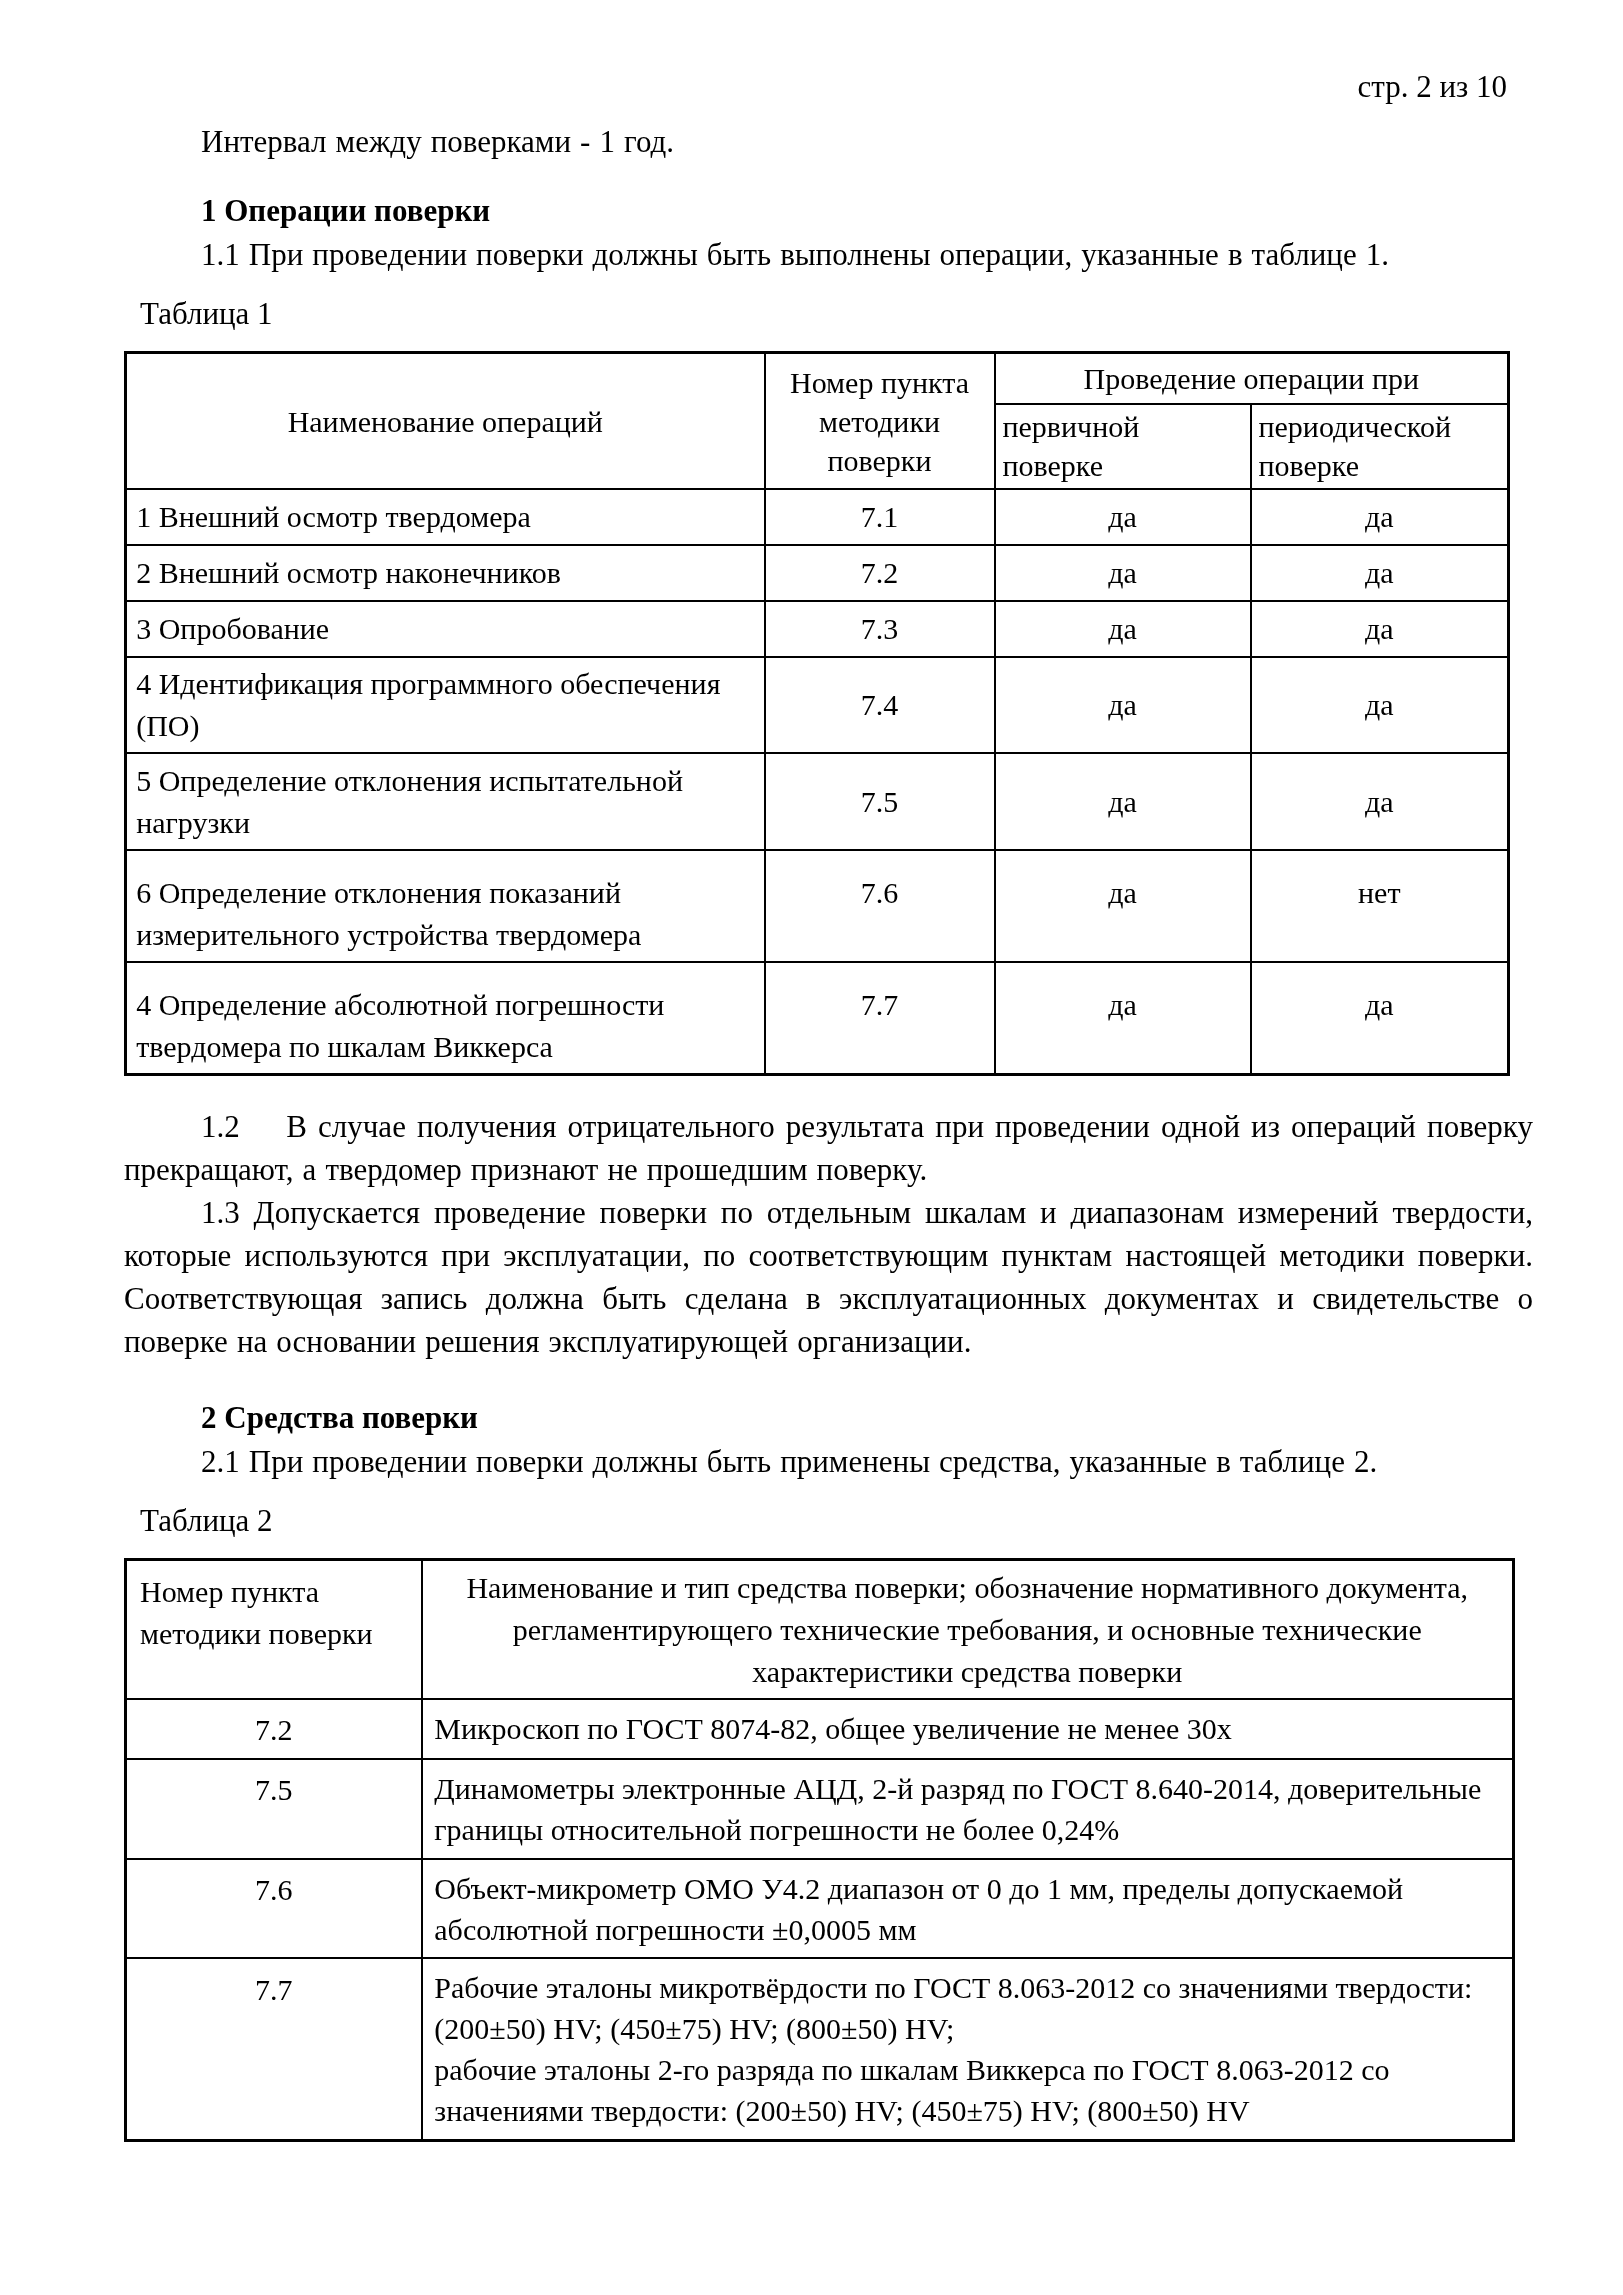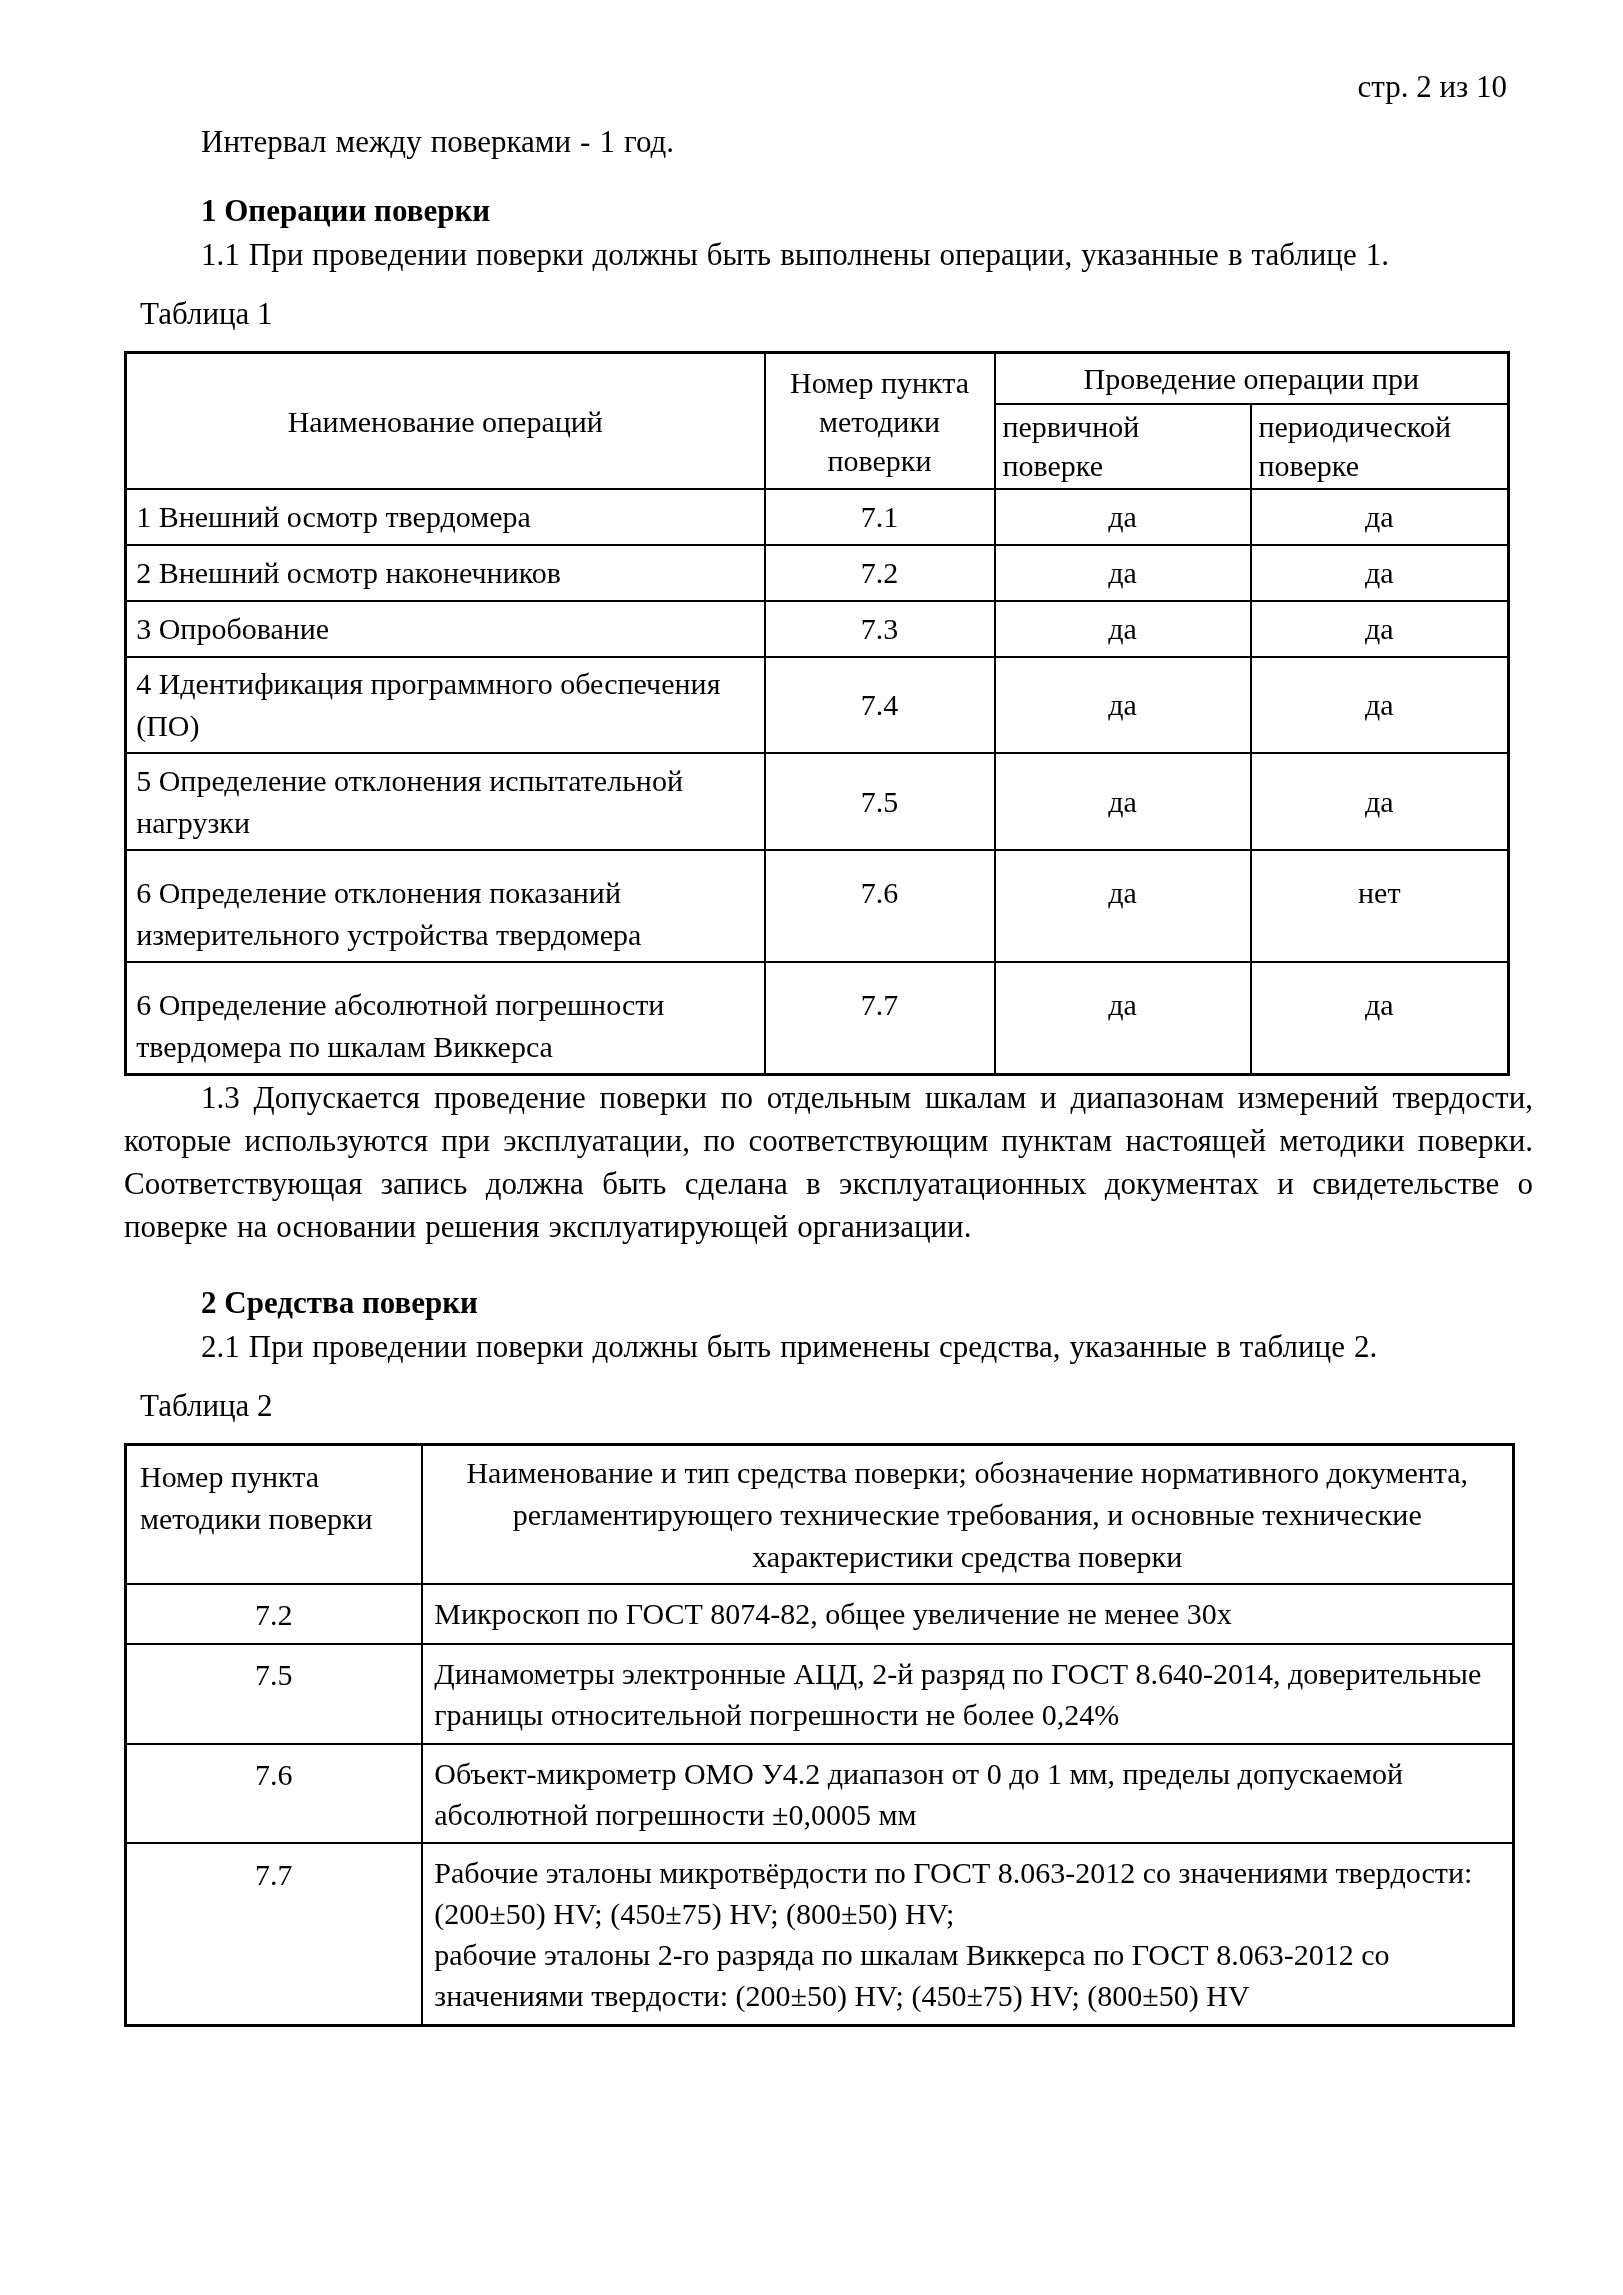--- a/index.html
+++ b/index.html
@@ -183,28 +183,29 @@
           <td class="val">да</td>
           <td class="val">да</td>
         </tr>
         <tr class="r-two r-top">
           <td class="name">6 Определение отклонения показаний измерительного устройства твердомера</td>
           <td class="val">7.6</td>
           <td class="val">да</td>
           <td class="val">нет</td>
         </tr>
         <tr class="r-two r-top">
-          <td class="name">6 Определение абсолютной погрешности твердомера по шкалам Виккерса</td>
+          <td class="name">4 Определение абсолютной погрешности твердомера по шкалам Виккерса</td>
           <td class="val">7.7</td>
           <td class="val">да</td>
           <td class="val">да</td>
         </tr>
       </tbody>
     </table>
 
+    <p class="body para-1-2">1.2  В случае получения отрицательного результата при проведении одной из операций поверку прекращают, а твердомер признают не прошедшим поверку.</p>
     <p class="body">1.3 Допускается проведение поверки по отдельным шкалам и диапазонам измерений твердости, которые используются при эксплуатации, по соответствующим пунктам настоящей методики поверки. Соответствующая запись должна быть сделана в эксплуатационных документах и свидетельстве о поверке на основании решения эксплуатирующей организации.</p>
 
     <p class="heading heading-2">2 Средства поверки</p>
     <p class="body after-heading">2.1 При проведении поверки должны быть применены средства, указанные в таблице 2.</p>
     <p class="caption">Таблица 2</p>
 
     <table class="scan-table t2">
       <colgroup>
         <col class="c2-clause">
           <col class="c2-desc">

